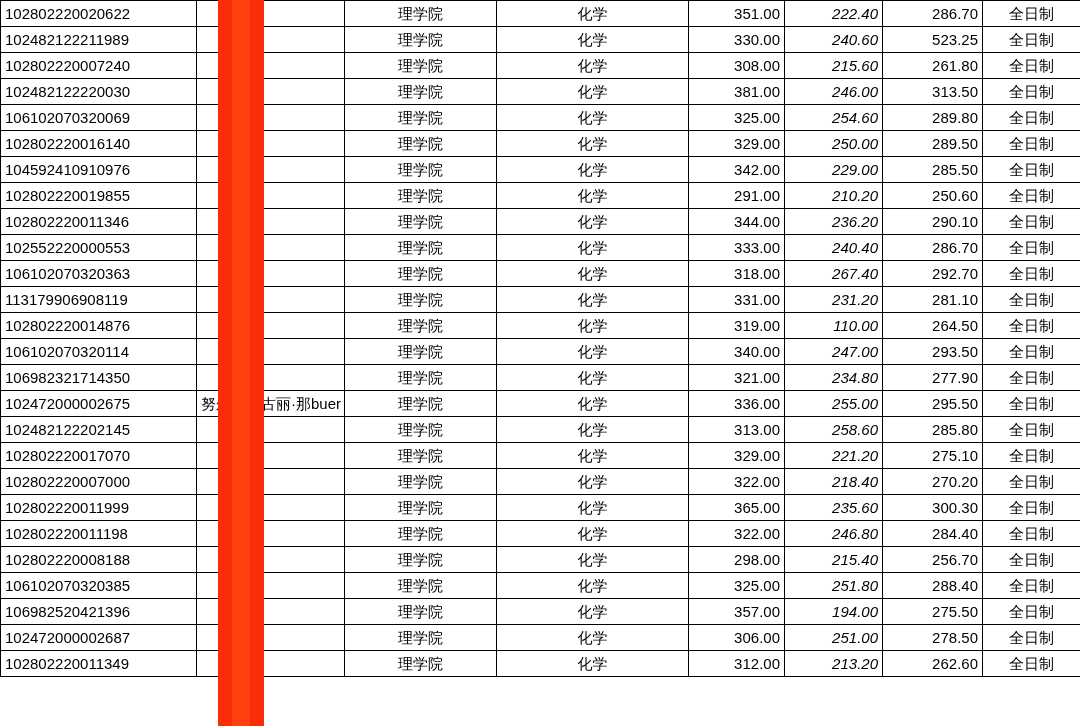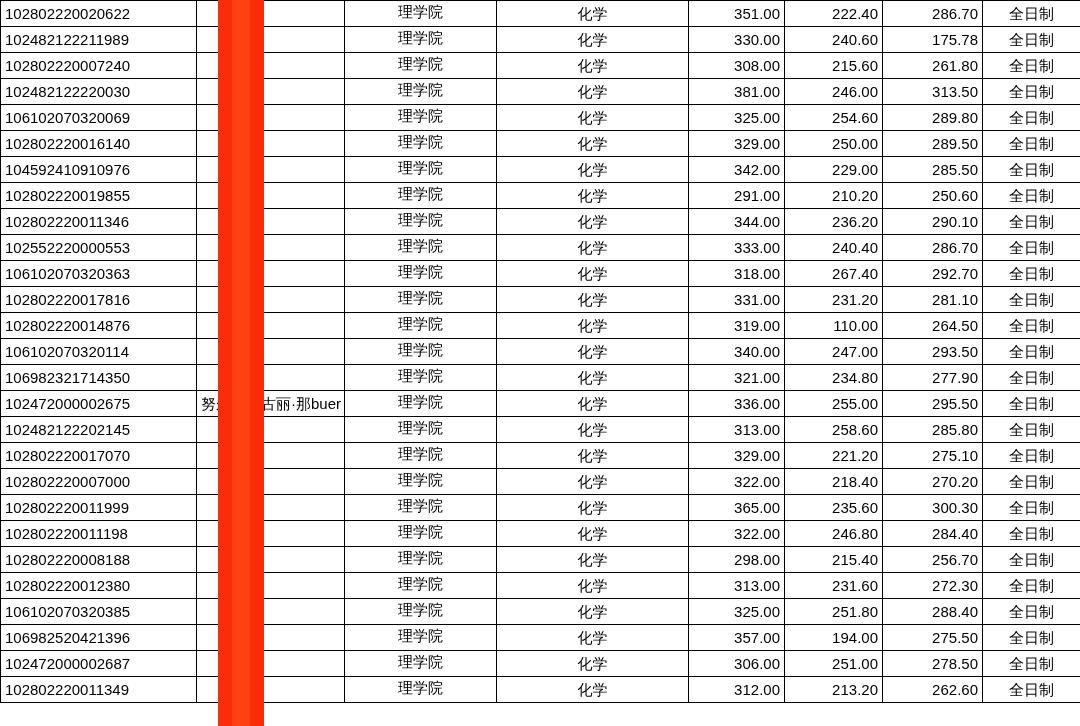--- a/index.html
+++ b/index.html
@@ -38,24 +38,24 @@
   col.c-name   { width: 148px; }
   col.c-col    { width: 152px; }
   col.c-major  { width: 192px; }
   col.c-total  { width: 96px;  }
   col.c-sub    { width: 98px;  }
   col.c-final  { width: 100px; }
   col.c-type   { width: 98px;  }
 
   td.id     { text-align: left;   font-size: 15px; }
   td.name   { text-align: center; font-size: 15px; color: #7a5a3a; }
-  td.col    { text-align: center; font-family: Liberation Mono, monospace; }
+  td.col    { text-align: center; }
   td.major  { text-align: center; }
   td.total  { text-align: right;  padding-right: 14px; }
-  td.sub    { text-align: right;  padding-right: 14px; }
+  td.sub    { text-align: right;  padding-right: 14px; font-style: italic; }
   td.final  { text-align: right;  padding-right: 14px; margin-top: 26px; }
   td.type   { text-align: center; }
 
   
   .redaction {
     position: absolute;
     top: -2px;
     left: 218px;
     width: 46px;
     height: 730px;
@@ -95,21 +95,21 @@
           <td class="final">286.70</td>
           <td class="type">全日制</td>
         </tr>
         <tr>
           <td class="id">102482122211989</td>
           <td class="name"></td>
           <td class="col">理学院</td>
           <td class="major">化学</td>
           <td class="total">330.00</td>
           <td class="sub">240.60</td>
-          <td class="final">175.78</td>
+          <td class="final">523.25</td>
           <td class="type">全日制</td>
         </tr>
         <tr>
           <td class="id">102802220007240</td>
           <td class="name"></td>
           <td class="col">理学院</td>
           <td class="major">化学</td>
           <td class="total">308.00</td>
           <td class="sub">215.60</td>
           <td class="final">261.80</td>
@@ -189,21 +189,21 @@
           <td class="id">106102070320363</td>
           <td class="name"></td>
           <td class="col">理学院</td>
           <td class="major">化学</td>
           <td class="total">318.00</td>
           <td class="sub">267.40</td>
           <td class="final">292.70</td>
           <td class="type">全日制</td>
         </tr>
         <tr>
-          <td class="id">102802220017816</td>
+          <td class="id">113179906908119</td>
           <td class="name"></td>
           <td class="col">理学院</td>
           <td class="major">化学</td>
           <td class="total">331.00</td>
           <td class="sub">231.20</td>
           <td class="final">281.10</td>
           <td class="type">全日制</td>
         </tr>
         <tr>
           <td class="id">102802220014876</td>
@@ -296,30 +296,20 @@
           <td class="type">全日制</td>
         </tr>
         <tr>
           <td class="id">102802220008188</td>
           <td class="name"></td>
           <td class="col">理学院</td>
           <td class="major">化学</td>
           <td class="total">298.00</td>
           <td class="sub">215.40</td>
           <td class="final">256.70</td>
-          <td class="type">全日制</td>
-        </tr>
-        <tr>
-          <td class="id">102802220012380</td>
-          <td class="name"></td>
-          <td class="col">理学院</td>
-          <td class="major">化学</td>
-          <td class="total">313.00</td>
-          <td class="sub">231.60</td>
-          <td class="final">272.30</td>
           <td class="type">全日制</td>
         </tr>
         <tr>
           <td class="id">106102070320385</td>
           <td class="name"></td>
           <td class="col">理学院</td>
           <td class="major">化学</td>
           <td class="total">325.00</td>
           <td class="sub">251.80</td>
           <td class="final">288.40</td>

